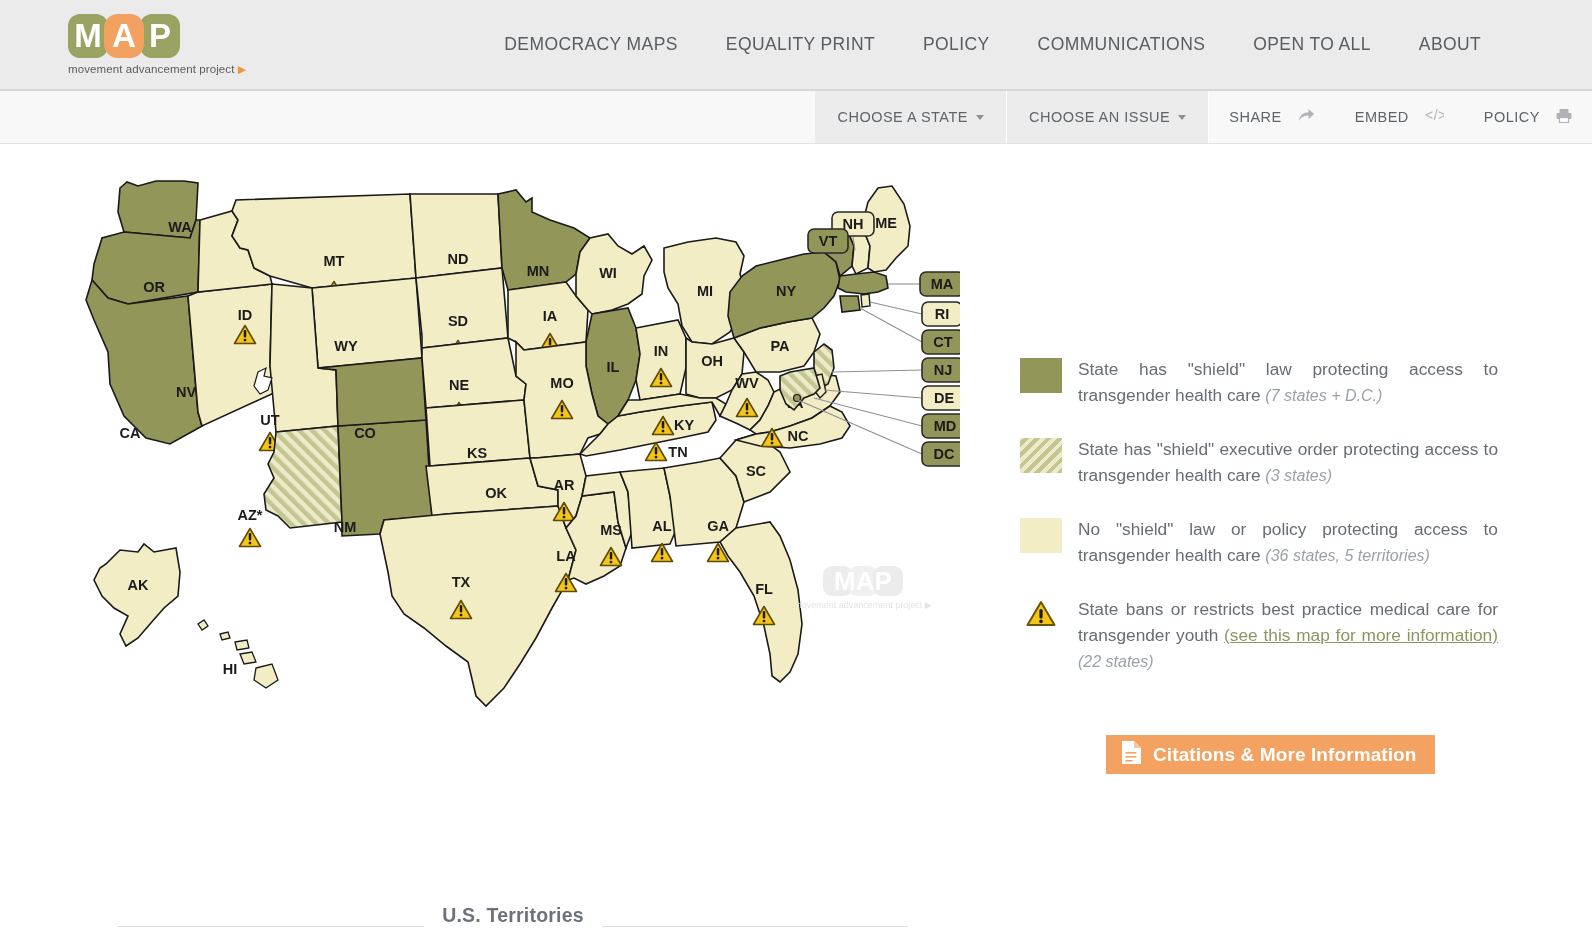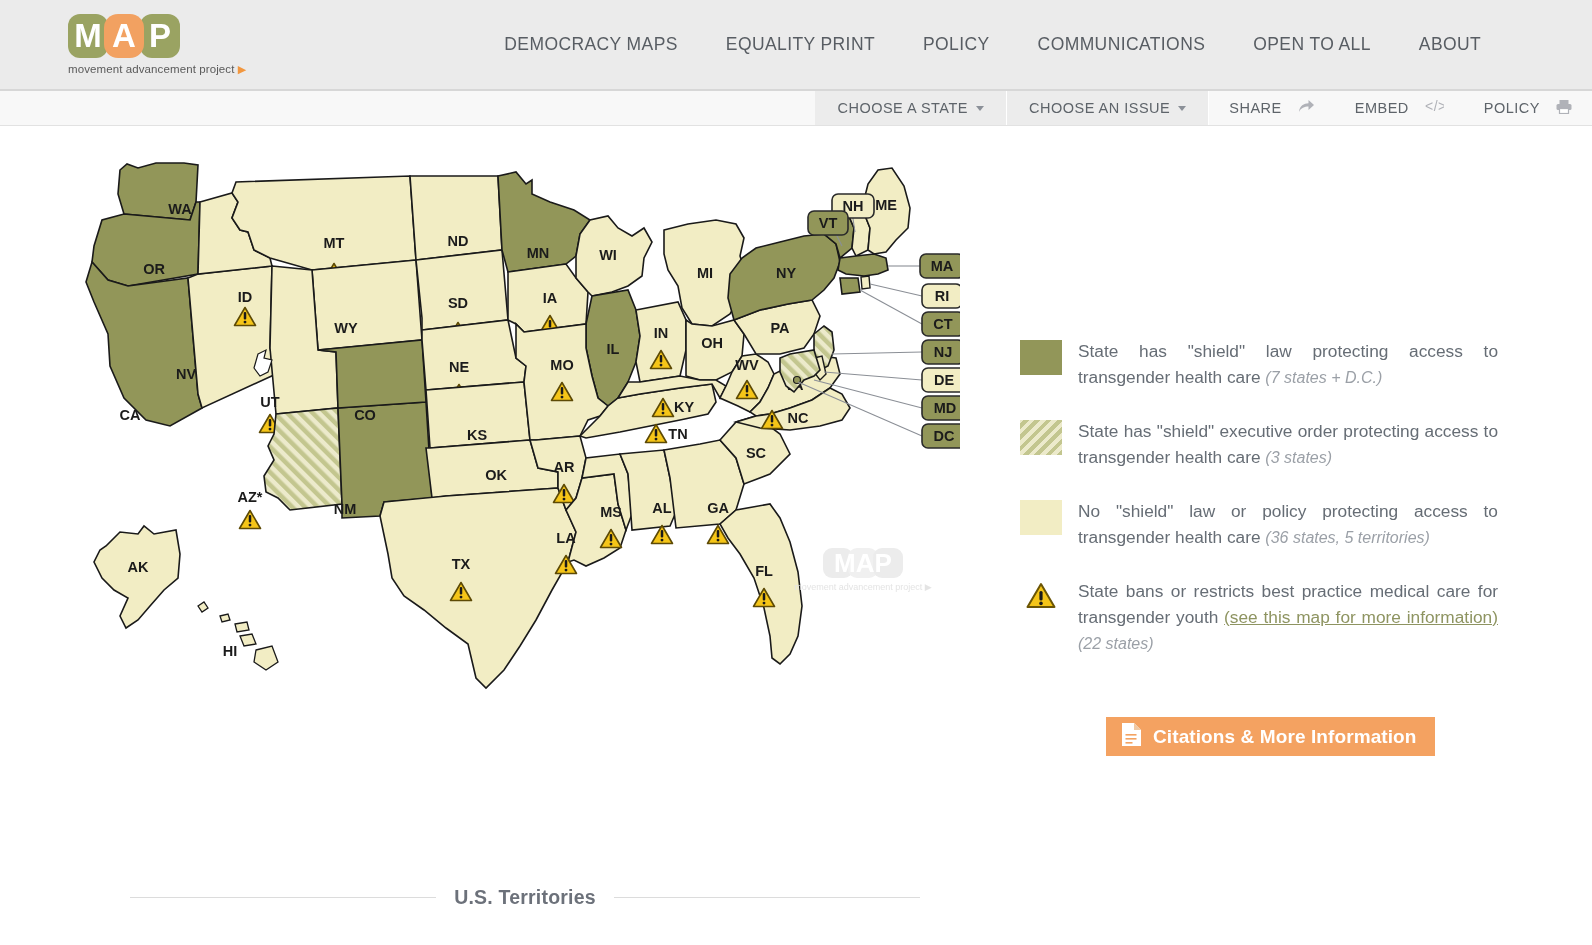--- a/index.html
+++ b/index.html
@@ -59,21 +59,21 @@
     color: #585d63;
     font-size: 17.5px;
     letter-spacing: .4px;
     text-decoration: none;
     font-family: "Liberation Sans", sans-serif;
     white-space: nowrap;
   }
 
   
   .subnav {
-    height: 35px;
+    height: 53px;
     background: #f8f8f8;
     border-bottom: 1px solid #e2e2e2;
     display: flex;
     justify-content: flex-end;
     align-items: stretch;
   }
   .subnav-btn {
     display: flex;
     align-items: center;
     padding: 0 22px;
@@ -100,23 +100,23 @@
 
   .map-wrap {
     position: absolute;
     left: 80px; top: 32px;
     width: 880px; height: 580px;
   }
   .map-wrap svg { display: block; }
 
   .territories {
     position: absolute;
-    left: 130px; top: 760px;
+    left: 118px; top: 760px;
     width: 790px;
-    display: flex; align-items: center; gap: 18px;
+    display: flex; align-items: flex-end; gap: 18px;
   }
   .territories .line { flex: 1; height: 1px; background: #dcdcdc; }
   .territories .label {
     color: #6c717a;
     font-size: 19.5px;
     font-weight: bold;
     letter-spacing: .2px;
     white-space: nowrap;
   }
 

